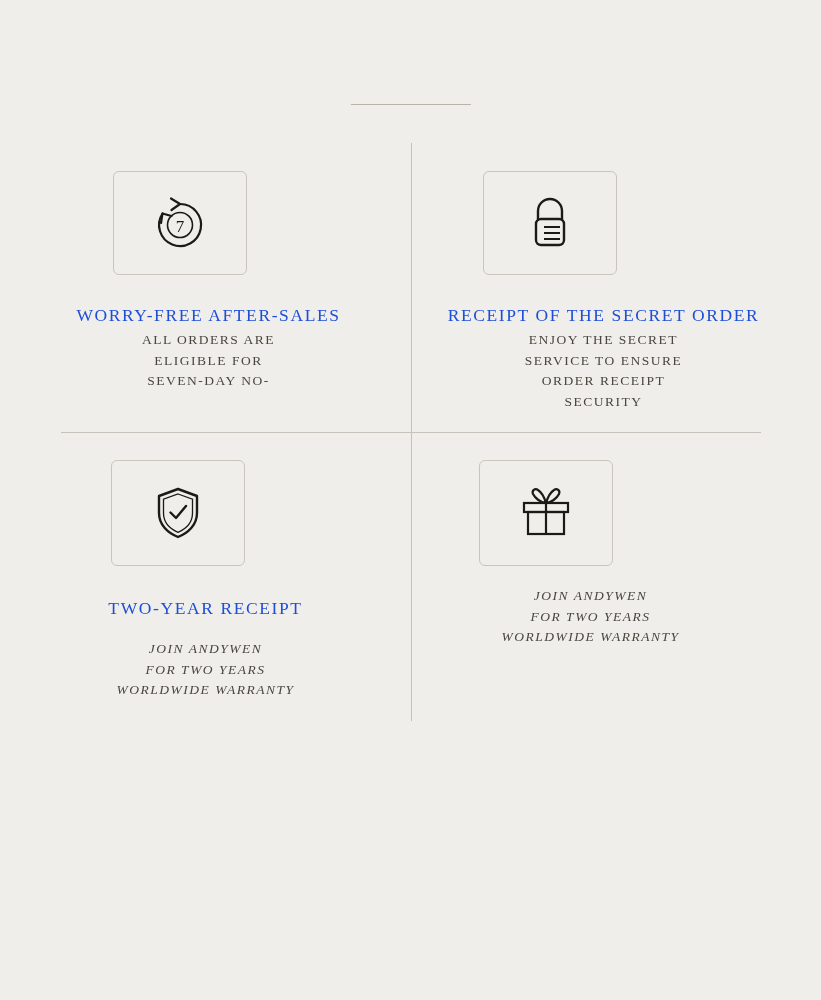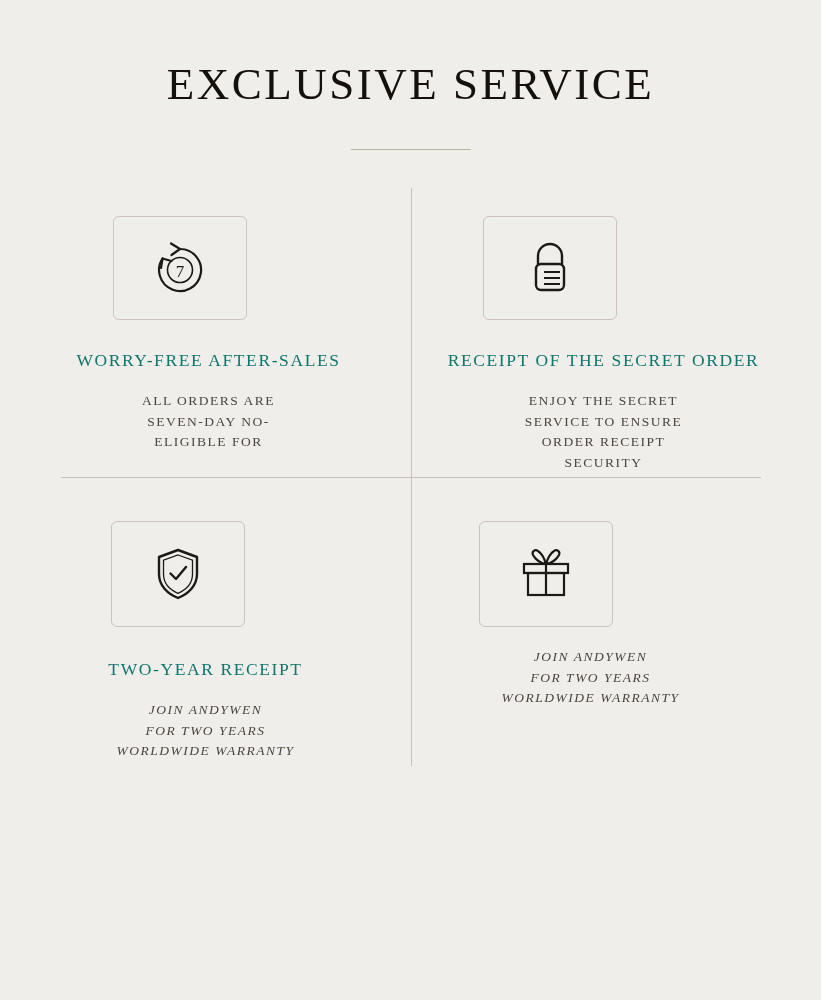--- a/index.html
+++ b/index.html
@@ -86,27 +86,27 @@
     align-items: center;
     justify-content: center;
     background: transparent;
   }
 
   .cell-title {
     margin-top: 30px;
     font-family: "Liberation Serif", serif;
     font-size: 17.5px;
     letter-spacing: 1.6px;
-    color: #0f766e;
+    color: #1d4ed8;
     font-weight: 400;
     white-space: nowrap;
   }
 
   .cell-desc {
-    margin-top: 20px;
+    margin-top: 4px;
     font-family: "Liberation Serif", serif;
     font-size: 13.5px;
     letter-spacing: 1.5px;
     line-height: 20.5px;
     color: #4a463f;
     width: 230px;
     margin-left: auto;
     margin-right: auto;
   }
 
@@ -134,21 +134,20 @@
   .row2 .cell-desc { margin-top: 20px; font-style: italic; }
 
   svg { display: block; }
 </style>
 </head>
 <body>
 
 <div class="page">
 
   <div class="header">
-    <h1 class="page-title">EXCLUSIVE SERVICE</h1>
     <div class="title-rule"></div>
   </div>
 
   <div class="grid">
 
     <div class="v-divider"></div>
     <div class="h-divider"></div>
 
     <div class="cell c1">
       <div class="icon-box">
@@ -158,22 +157,22 @@
             <path d="M31 10 L22 4.5 M31 10 L22.5 16" fill="none" stroke="#1c1a17" stroke-width="2.2" stroke-linecap="round"></path>
             <path d="M13.5 19.5 L12 29 M13.5 19.5 L22.5 22" fill="none" stroke="#1c1a17" stroke-width="2.2" stroke-linecap="round"></path>
             <circle cx="31" cy="31" r="12.5" fill="none" stroke="#1c1a17" stroke-width="1.6"></circle>
             <text x="31" y="37.5" text-anchor="middle" font-family="Liberation Serif, serif" font-size="17" fill="#1c1a17">7</text>
           </svg>
         </span>
       </div>
       <div class="cell-title">WORRY-FREE AFTER-SALES</div>
       <div class="cell-desc">
         <div>ALL ORDERS ARE</div>
+        <div>ELIGIBLE FOR</div>
         <div>SEVEN-DAY NO-</div>
-        <div>ELIGIBLE FOR</div>
       </div>
     </div>
 
     <div class="cell c2">
       <div class="icon-box">
         <span>
           <svg width="56" height="60" viewBox="0 0 56 60">
             <path d="M16 26 V18 A12 12 0 0 1 40 18 V26" fill="none" stroke="#1c1a17" stroke-width="2.4" stroke-linecap="round"></path>
             <rect x="14" y="26" width="28" height="26" rx="5" fill="none" stroke="#1c1a17" stroke-width="2.4"></rect>
             <line x1="22" y1="34" x2="38" y2="34" stroke="#1c1a17" stroke-width="2"></line>

